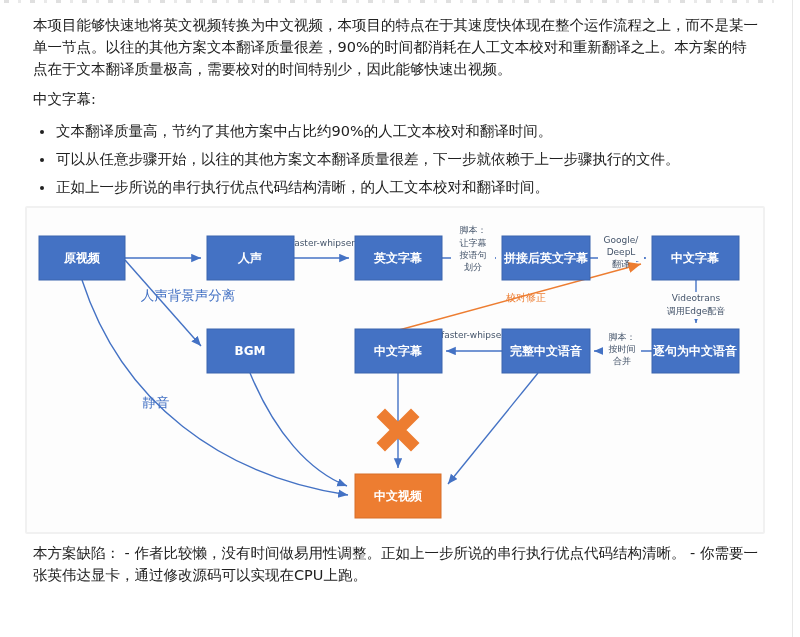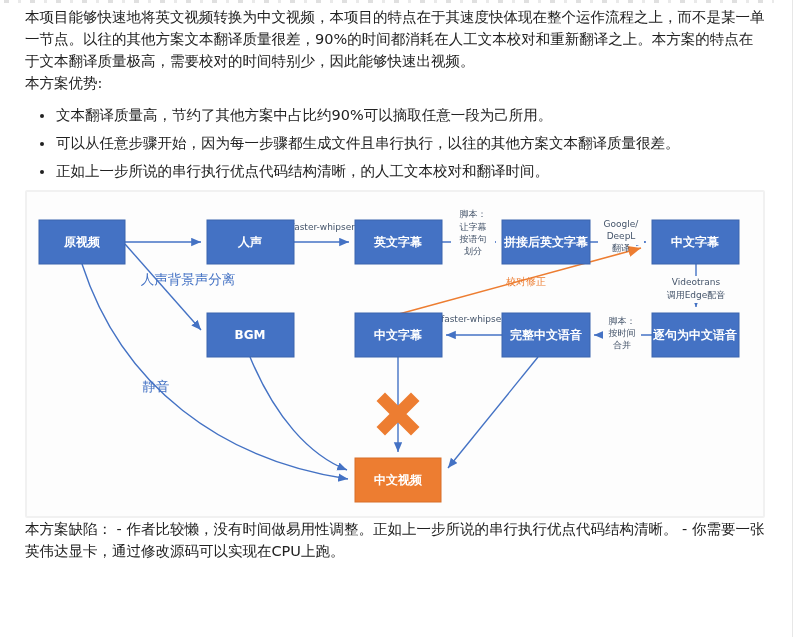--- a/index.html
+++ b/index.html
@@ -3,21 +3,21 @@
 <meta charset="utf-8">
 <style>
   html,body{margin:0;padding:0;background:#ffffff;}
   body{width:800px;height:637px;overflow:hidden;position:relative;
        font-family:"DejaVu Sans","Liberation Sans",sans-serif;color:#212121;}
   .page{position:absolute;inset:0;}
   .top-artifact{position:absolute;top:0;left:4px;width:770px;height:3px;opacity:.45;
        background:repeating-linear-gradient(90deg,#b9b9b9 0 5px,transparent 5px 14px,#cfcfcf 14px 17px,transparent 17px 26px);}
   .right-border{position:absolute;top:0;left:792px;width:1px;height:637px;background:#e7e7e7;}
   .content{position:absolute;top:6px;left:25px;width:742px;}
-  p.body-text{margin:0;font-size:14.5px;line-height:22px;letter-spacing:0;}
+  p.body-text{margin:8px;font-size:14.5px;line-height:22px;letter-spacing:0;}
   .heading{margin-top:26px;font-size:14.5px;line-height:22px;}
   ul.adv{margin:10px 0 0 0;padding-left:30px;}
   ul.adv li{font-size:14.5px;line-height:22px;margin-bottom:6px;padding-left:1px;}
   .panel{box-sizing:border-box;margin-top:8px;width:740px;height:328px;
          background:#fdfdfd;border:2px solid #f1f1f1;border-radius:2px;position:relative;}
   .panel svg{position:absolute;top:0;left:0;}
   .defects{margin-top:43px;}
   svg text{font-family:"DejaVu Sans","Liberation Sans",sans-serif;}
   .nb{fill:#4472C4;stroke:#3b64ae;stroke-width:1;}
   .no{fill:#ED7D31;stroke:#d86f28;stroke-width:1;}
@@ -33,25 +33,25 @@
 </head>
 <body>
 
 <div class="page">
   <div class="top-artifact"></div>
   <div class="right-border"></div>
 
   <div class="content">
     <p class="body-text">本项目能够快速地将英文视频转换为中文视频，本项目的特点在于其速度快体现在整个运作流程之上，而不是某一单一节点。以往的其他方案文本翻译质量很差，90%的时间都消耗在人工文本校对和重新翻译之上。本方案的特点在于文本翻译质量极高，需要校对的时间特别少，因此能够快速出视频。</p>
 
-    <p class="body-text heading">本方案优势:</p>
+    <p class="body-text heading">中文字幕:</p>
 
     <ul class="adv">
-      <li>文本翻译质量高，节约了其他方案中占比约90%可以摘取任意一段为己所用。</li>
-      <li>可以从任意步骤开始，因为每一步骤都生成文件且串行执行，以往的其他方案文本翻译质量很差。</li>
+      <li>文本翻译质量高，节约了其他方案中占比约90%的人工文本校对和翻译时间。</li>
+      <li>可以从任意步骤开始，以往的其他方案文本翻译质量很差，下一步就依赖于上一步骤执行的文件。</li>
       <li>正如上一步所说的串行执行优点代码结构清晰，的人工文本校对和翻译时间。</li>
     </ul>
 
     <div class="panel">
       <svg width="736" height="324" viewBox="0 0 736 324">
         <defs>
           <marker id="mb" markerWidth="9" markerHeight="8" refX="7" refY="3" orient="auto">
             <path d="M0,0 L7,3 L0,6 Z" fill="#4472C4"></path>
           </marker>
           <marker id="mo" markerWidth="10" markerHeight="9" refX="8" refY="3.5" orient="auto">

